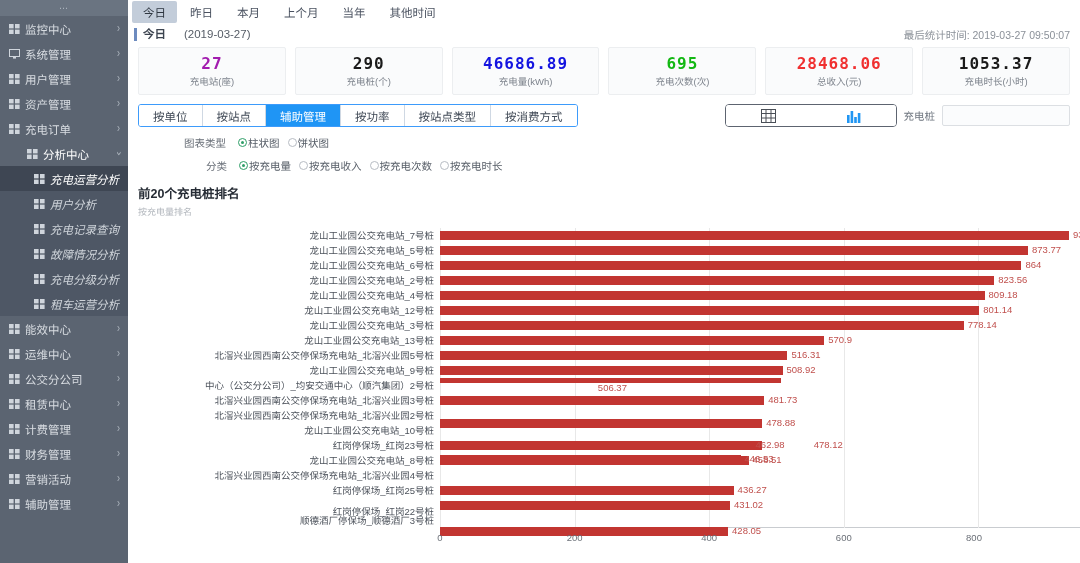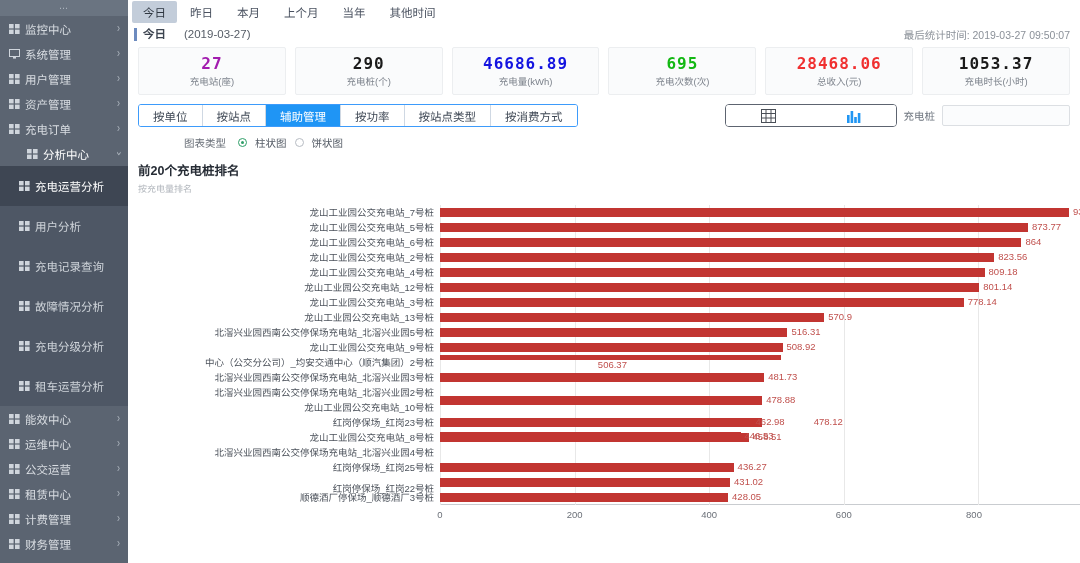--- a/index.html
+++ b/index.html
@@ -32,27 +32,28 @@
     display: flex; align-items: center;
     padding: 0 8px 0 9px;
     font-size: 11.5px;
     color: #d9dde2;
     cursor: pointer;
     position: relative;
   }
   .sb-item .lbl { flex: 1; white-space: nowrap; }
   .sb-item.open { color: #ffffff; margin-left: 18px; }
   .sb-sub {
-    height: 40px;
+    height: 25px;
     display: flex; align-items: center;
-    padding-left: 19px;
+    padding-left: 34px;
     font-size: 11.5px;
     background: #4e5765;
     color: #cfd4da;
     cursor: pointer;
+    font-style: italic;
   }
   .sb-sub.active { background: #3e4653; color: #ffffff; }
   .sb-ico {
     width: 11px; height: 10px;
     margin-right: 5px;
     flex: 0 0 11px;
     display: block;
   }
   .chev {
     font-size: 9px; color: #aab2bb; line-height: 1;
@@ -175,21 +176,21 @@
   .optrow {
     display: flex; align-items: center;
     padding-left: 56px;
     margin-top: 8px;
     gap: 8px;
     font-size: 10.5px; color: #555c66;
   }
   .optrow.second { margin-top: 8px; padding-left: 78px; }
   .opt-label { color: #666c75; margin-right: 4px; white-space: nowrap; }
   .radio {
-    display: flex; align-items: center; gap: 8px;
+    display: flex; align-items: center; gap: 1px;
     cursor: pointer; white-space: nowrap;
   }
   .rdot {
     width: 9px; height: 9px; border-radius: 50%;
     border: 1px solid #b7bcc3; background: #fff;
     flex: 0 0 9px; position: relative;
   }
   .radio.sel .rdot { border-color: #2f9e68; }
   .radio.sel .rdot::after {
     content: ""; position: absolute;
@@ -395,21 +396,21 @@
         <span class="lbl">运维中心</span>
         <span class="chev">›</span>
       </div>
       <div class="sb-item">
         <svg class="sb-ico" viewBox="0 0 11 10">
           <rect x="0" y="0" width="4.6" height="4.4" fill="#cfd5dc"></rect>
           <rect x="6" y="0" width="4.6" height="4.4" fill="#cfd5dc"></rect>
           <rect x="0" y="5.6" width="4.6" height="4.4" fill="#cfd5dc"></rect>
           <rect x="6" y="5.6" width="4.6" height="4.4" fill="#cfd5dc"></rect>
         </svg>
-        <span class="lbl">公交运营</span>
+        <span class="lbl">公交分公司</span>
         <span class="chev">›</span>
       </div>
       <div class="sb-item">
         <svg class="sb-ico" viewBox="0 0 11 10">
           <rect x="0" y="0" width="4.6" height="4.4" fill="#cfd5dc"></rect>
           <rect x="6" y="0" width="4.6" height="4.4" fill="#cfd5dc"></rect>
           <rect x="0" y="5.6" width="4.6" height="4.4" fill="#cfd5dc"></rect>
           <rect x="6" y="5.6" width="4.6" height="4.4" fill="#cfd5dc"></rect>
         </svg>
         <span class="lbl">租赁中心</span>
@@ -547,20 +548,41 @@
           <span class="rdot"></span>
           <span>柱状图</span>
         </span>
         <span class="radio">
           <span class="rdot"></span>
           <span>饼状图</span>
         </span>
       </span>
   </div>
 
+  <div class="optrow second">
+    <span class="opt-label">分类</span>
+    <span id="cat-opts" style="display:flex;gap:8px;">
+        <span class="radio sel">
+          <span class="rdot"></span>
+          <span>按充电量</span>
+        </span>
+        <span class="radio">
+          <span class="rdot"></span>
+          <span>按充电收入</span>
+        </span>
+        <span class="radio">
+          <span class="rdot"></span>
+          <span>按充电次数</span>
+        </span>
+        <span class="radio">
+          <span class="rdot"></span>
+          <span>按充电时长</span>
+        </span>
+      </span>
+  </div>
 
   <div class="chart-head">
     <div class="chart-title">前20个充电桩排名</div>
     <div class="chart-sub">按充电量排名</div>
   </div>
 
   <div id="chart">
     <div id="cats">
         <div class="cat" style="top: 5.5px;">龙山工业园公交充电站_7号桩</div>
         <div class="cat" style="top: 20.5px;">龙山工业园公交充电站_5号桩</div>
@@ -659,21 +681,21 @@
           <div class="bval">446.53</div>
         </div>
         <div class="brow" style="top: 255px;">
           <div class="bar" style="width: 293.61px;"></div>
           <div class="bval">436.27</div>
         </div>
         <div class="brow" style="top: 270px;">
           <div class="bar" style="width: 290.076px;"></div>
           <div class="bval">431.02</div>
         </div>
-        <div class="brow" style="top: 285px;">
+        <div class="brow" style="top: 296px;">
           <div class="bar" style="width: 288.078px;"></div>
           <div class="bval">428.05</div>
         </div>
       </div>
     <div class="tick-wrap" id="ticks">
         <div class="xtick" style="left: 0px;">0</div>
         <div class="xtick" style="left: 134.6px;">200</div>
         <div class="xtick" style="left: 269.2px;">400</div>
         <div class="xtick" style="left: 403.8px;">600</div>
         <div class="xtick" style="left: 534px;">800</div>

